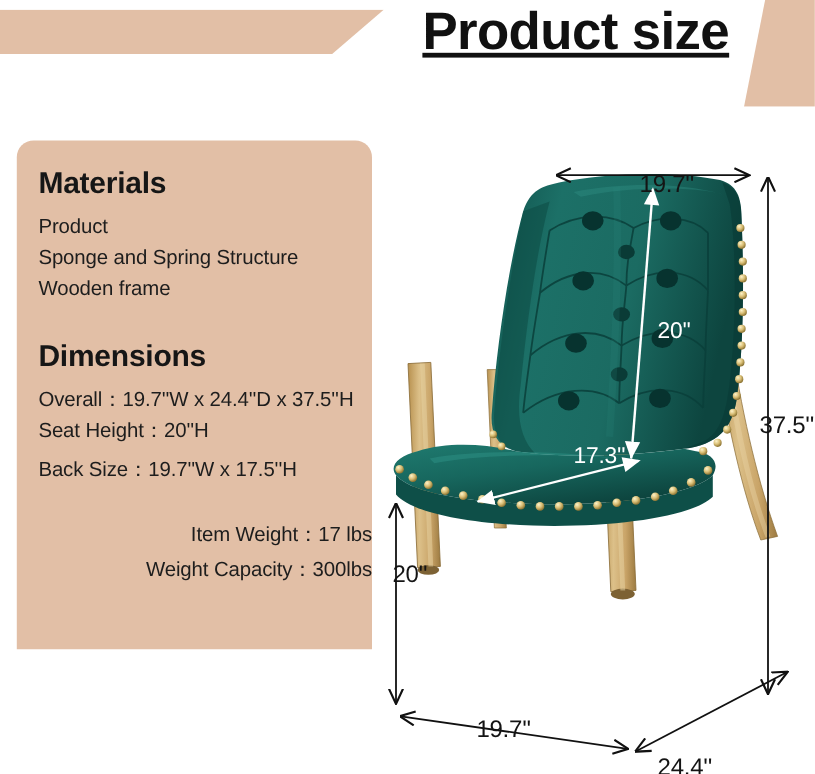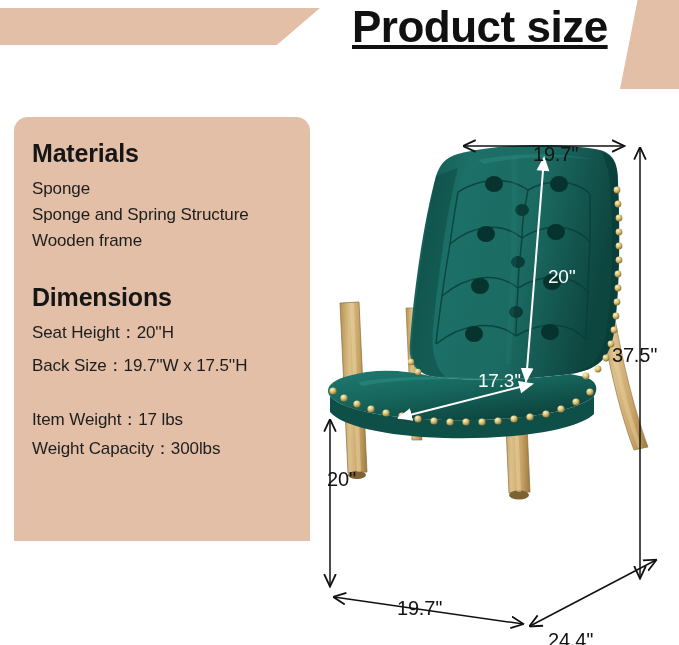--- a/index.html
+++ b/index.html
@@ -70,21 +70,21 @@
     font-size: 17px;
     line-height: 1.52;
     color: #1d1d1d;
     white-space: nowrap;
     letter-spacing: -0.1px;
   }
   #materials-block { margin-bottom: 30px; }
   #dimensions-heading { margin-top: 0; }
   .gap-small { height: 7px; }
   #weight-block { margin-top: 26px; }
-  #weight-block .spec-line { line-height: 1.72; }
+  #weight-block .spec-line { line-height: 1.72; text-align: right; }
 
   
   #chair-figure {
     position: absolute;
     left: 318px;
     top: 120px;
     width: 361px;
     height: 525px;
   }
   #chair-figure svg { display: block; }
@@ -98,45 +98,46 @@
   }
   .dim-label-light {
     position: absolute;
     font-size: 19px;
     color: #ffffff;
     white-space: nowrap;
     font-weight: 500;
     letter-spacing: -0.2px;
   }
   #label-top-width   { left: 533px; top: 143px; }
-  #label-right-height{ left: 612px; top: 344px; text-align: right; }
+  #label-right-height{ left: 633px; top: 344px; text-align: right; }
   #label-left-height { left: 327px; top: 468px; }
   #label-bottom-width{ left: 397px; top: 597px; }
   #label-bottom-depth{ left: 548px; top: 592px; margin-top: 37px; }
   #label-back-height { left: 548px; top: 266px; }
   #label-seat-depth  { left: 478px; top: 370px; }
 </style>
 </head>
 <body>
 
 <div id="header-banner-left"></div>
 <div id="header-banner-right"></div>
 <div id="page-title">Product size</div>
 
 <div id="info-panel">
 
   <div id="materials-block">
     <div class="section-heading">Materials</div>
-    <div class="spec-line">Sponge</div>
+    <div class="spec-line">Product</div>
     <div class="spec-line">Sponge and Spring Structure</div>
     <div class="spec-line">Wooden frame</div>
   </div>
 
   <div id="dimensions-block">
     <div class="section-heading" id="dimensions-heading">Dimensions</div>
+    <div class="spec-line">Overall：19.7''W x 24.4''D x 37.5''H</div>
     <div class="spec-line">Seat Height：20''H</div>
     <div class="gap-small"></div>
     <div class="spec-line">Back Size：19.7''W x 17.5''H</div>
   </div>
 
   <div id="weight-block">
     <div class="spec-line">Item Weight：17 lbs</div>
     <div class="spec-line">Weight Capacity：300lbs</div>
   </div>
 

